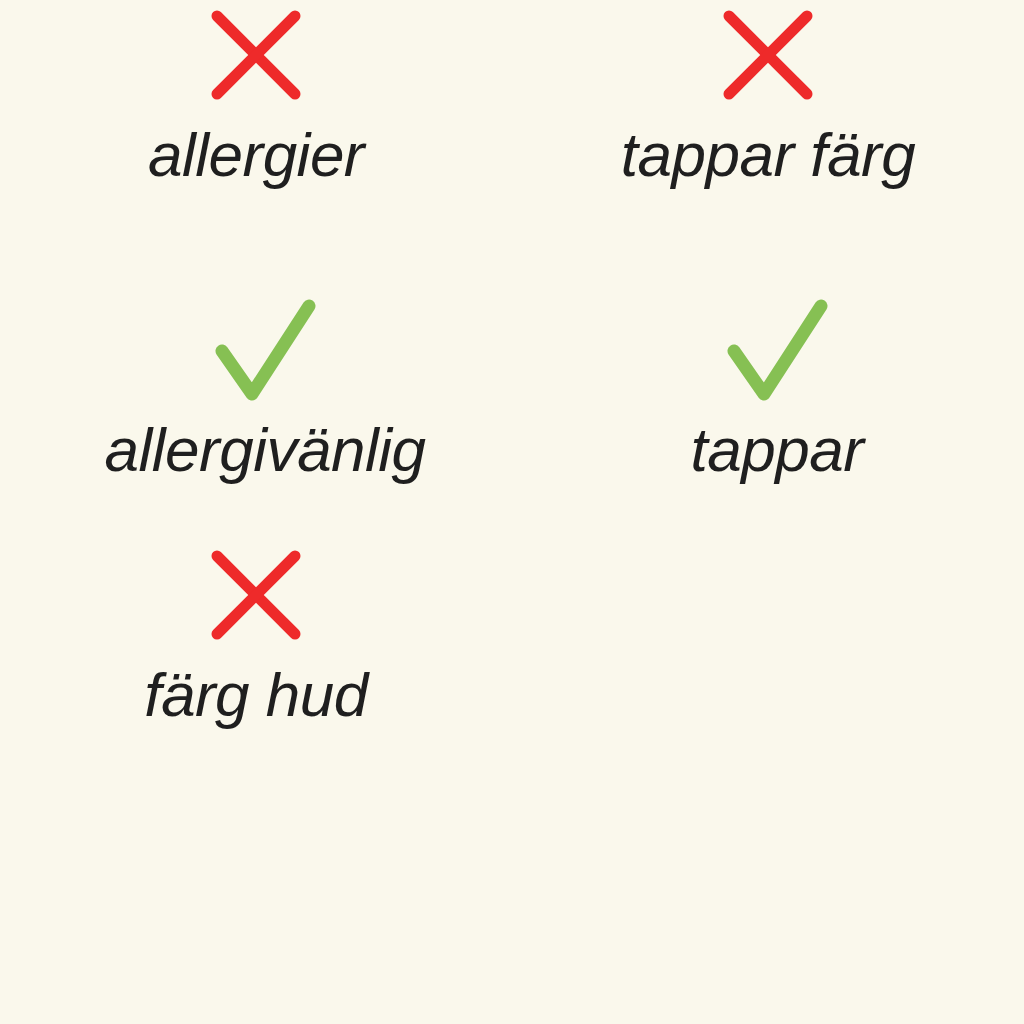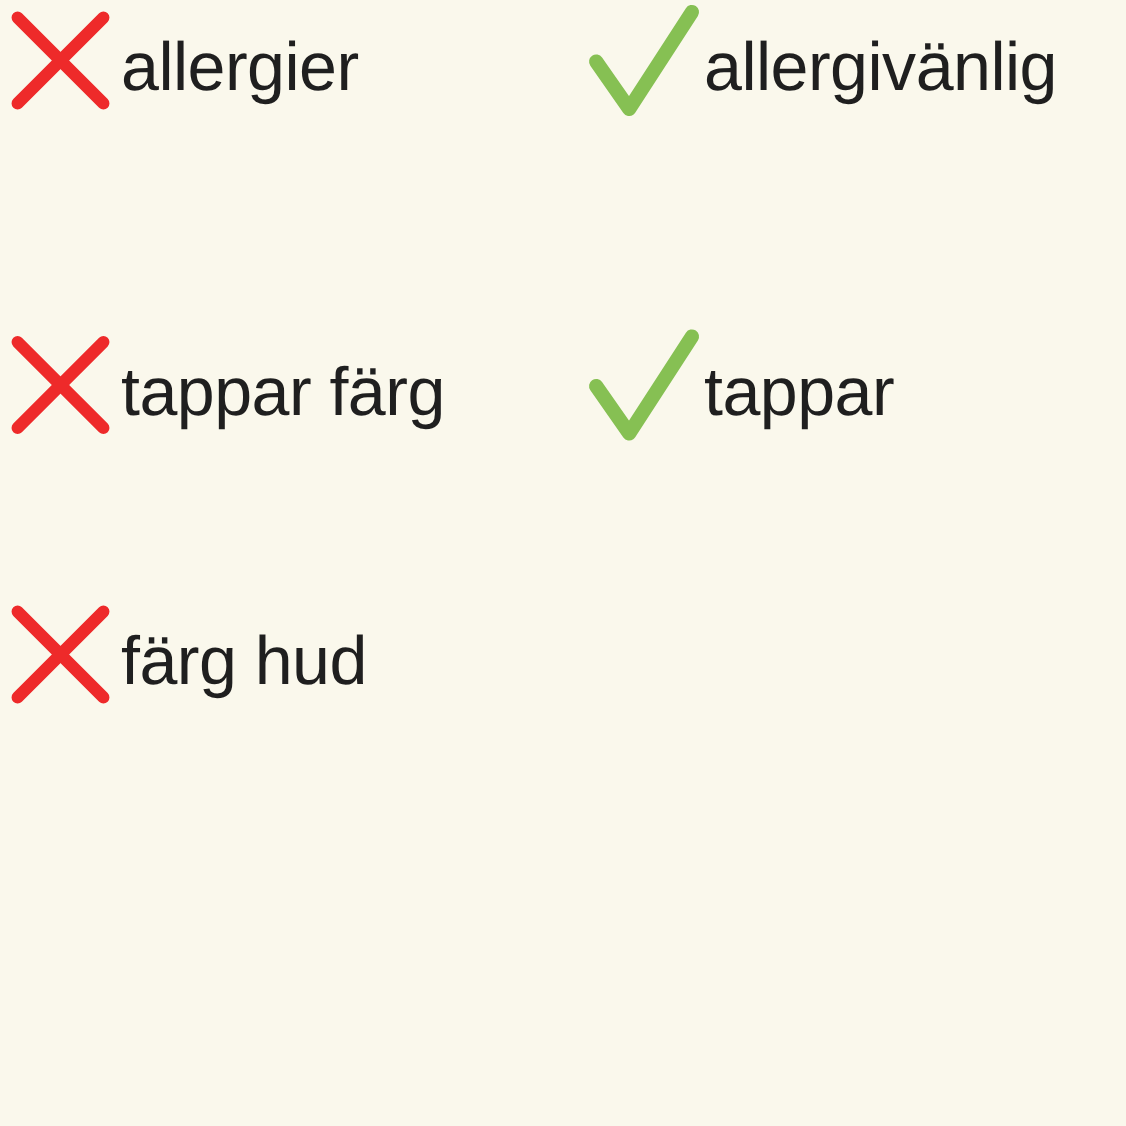--- a/index.html
+++ b/index.html
@@ -28,22 +28,24 @@
     width: 1024px;
     height: 880px;
     display: grid;
     grid-template-columns: 512px 512px;
     grid-template-rows: 295px 245px 245px;
     align-items: start;
   }
 
   .cell {
     display: flex;
+    flex-direction: column;
     align-items: center;
     justify-content: flex-start;
+    font-style: italic;
   }
 
   
   .col-left  { padding-left: 0px; }
   .col-right { padding-left: 18px; }
 
   .icon-wrap {
     width: 110px;
     height: 110px;
     display: block;
@@ -94,39 +96,39 @@
         <svg viewBox="0 0 110 110" xmlns="http://www.w3.org/2000/svg" aria-hidden="true">
           <g stroke="#ee2a2a" stroke-width="11" stroke-linecap="round">
             <line x1="16" y1="16" x2="94" y2="94"></line>
             <line x1="94" y1="16" x2="16" y2="94"></line>
           </g>
         </svg>
       </span>
       <div class="label">allergier</div>
     </div>
 
-    <div class="cell col-right row-1 r1">
-      <span class="icon-wrap">
-        <svg viewBox="0 0 110 110" xmlns="http://www.w3.org/2000/svg" aria-hidden="true">
-          <path d="M 12 56 L 42 99 L 99 11" fill="none" stroke="#86c053" stroke-width="13" stroke-linecap="round" stroke-linejoin="round"></path>
-        </svg>
-      </span>
-      <div class="label">allergivänlig</div>
-    </div>
-
     <div class="cell col-left row-2 r2">
       <span class="icon-wrap">
         <svg viewBox="0 0 110 110" xmlns="http://www.w3.org/2000/svg" aria-hidden="true">
           <g stroke="#ee2a2a" stroke-width="11" stroke-linecap="round">
             <line x1="16" y1="16" x2="94" y2="94"></line>
             <line x1="94" y1="16" x2="16" y2="94"></line>
           </g>
         </svg>
       </span>
       <div class="label">tappar färg</div>
+    </div>
+
+    <div class="cell col-right row-1 r1">
+      <span class="icon-wrap">
+        <svg viewBox="0 0 110 110" xmlns="http://www.w3.org/2000/svg" aria-hidden="true">
+          <path d="M 12 56 L 42 99 L 99 11" fill="none" stroke="#86c053" stroke-width="13" stroke-linecap="round" stroke-linejoin="round"></path>
+        </svg>
+      </span>
+      <div class="label">allergivänlig</div>
     </div>
 
     <div class="cell col-right row-2 r2">
       <span class="icon-wrap">
         <svg viewBox="0 0 110 110" xmlns="http://www.w3.org/2000/svg" aria-hidden="true">
           <path d="M 12 56 L 42 99 L 99 11" fill="none" stroke="#86c053" stroke-width="13" stroke-linecap="round" stroke-linejoin="round"></path>
         </svg>
       </span>
       <div class="label">tappar</div>
     </div>

